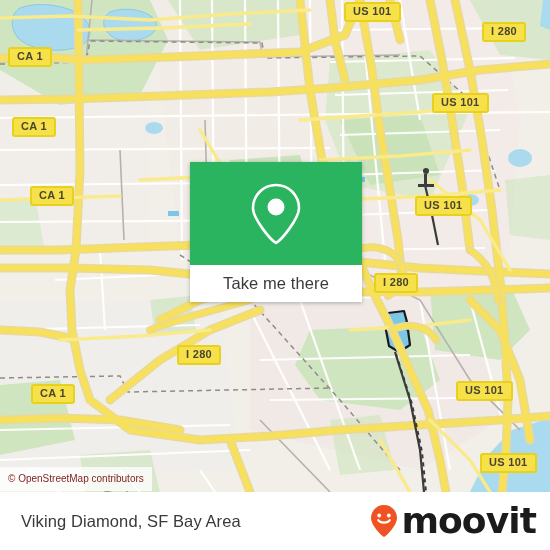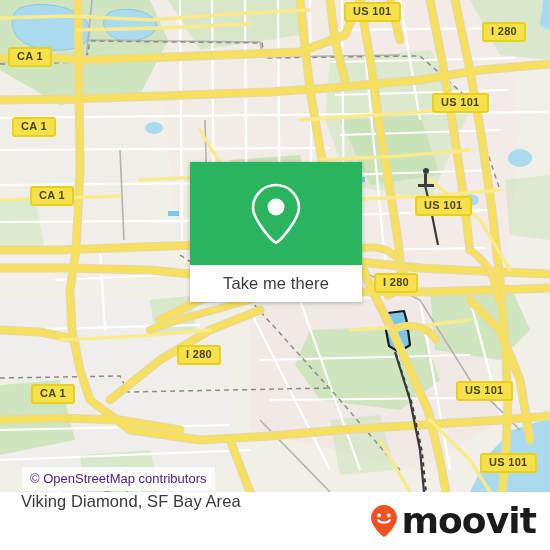--- a/index.html
+++ b/index.html
@@ -55,27 +55,26 @@
     white-space: pre;
     letter-spacing: 0.2px;
   }
 
   
   #attribution {
     position: absolute;
     left: 0;
     top: 467px;
     background: rgba(255,255,255,0.78);
-    color: #4c1d95;
-    font-size: 13px;
+    color: #7f1d1d;
+    font-size: 10px;
     line-height: 20px;
     padding: 2px 8px 2px 8px;
     font-family: "Liberation Sans", sans-serif;
     white-space: nowrap;
-    margin-left: 22px;
   }
 
   
   #popup-card {
     position: absolute;
     left: 190px;
     top: 122px;
     width: 172px;
     height: 140px;
     background: #ffffff;
@@ -104,20 +103,21 @@
 
   
   #bottom-bar {
     position: absolute;
     left: 0;
     top: 492px;
     width: 550px;
     height: 58px;
     background: #ffffff;
     display: flex;
+    align-items: center;
     justify-content: space-between;
     box-sizing: border-box;
     padding: 0 14px 0 21px;
   }
   #bottom-title {
     color: #3a3a3a;
     font-size: 16.5px;
     font-family: "Liberation Sans", sans-serif;
     letter-spacing: 0.1px;
   }

